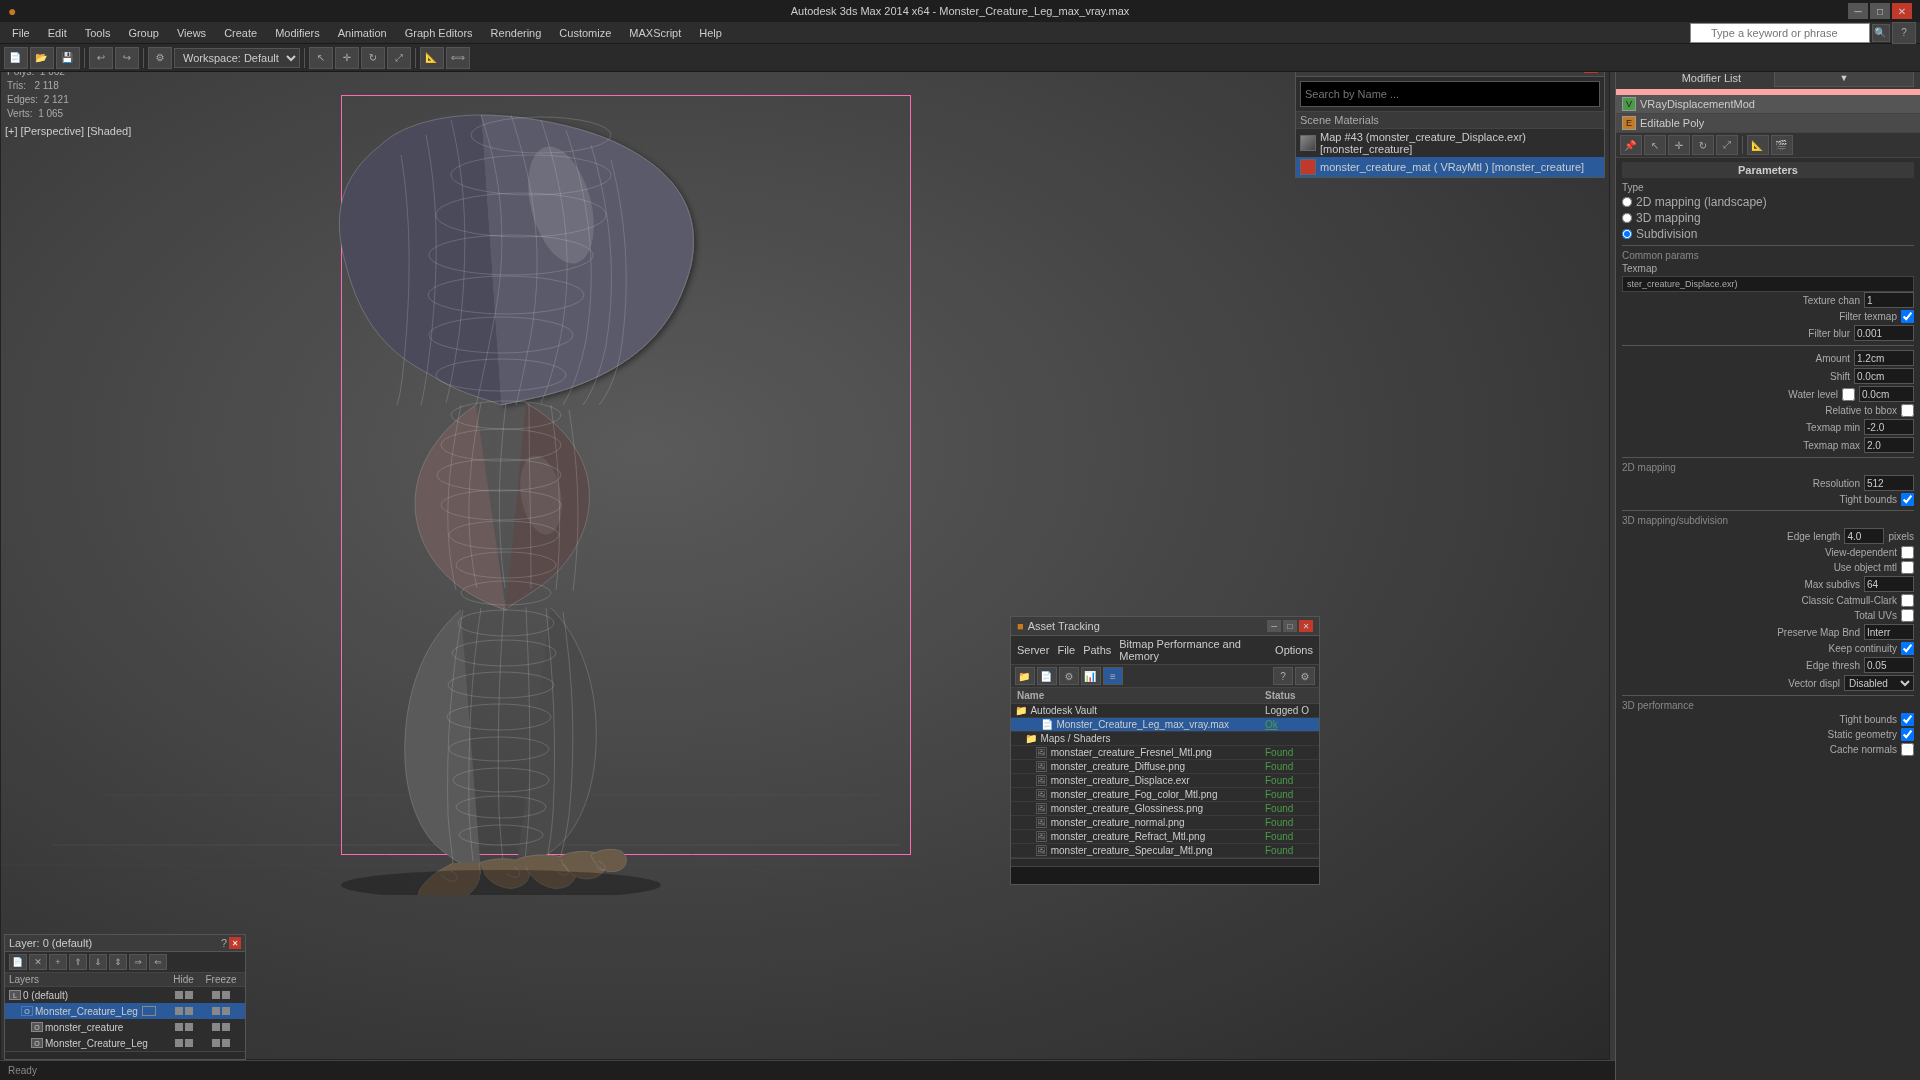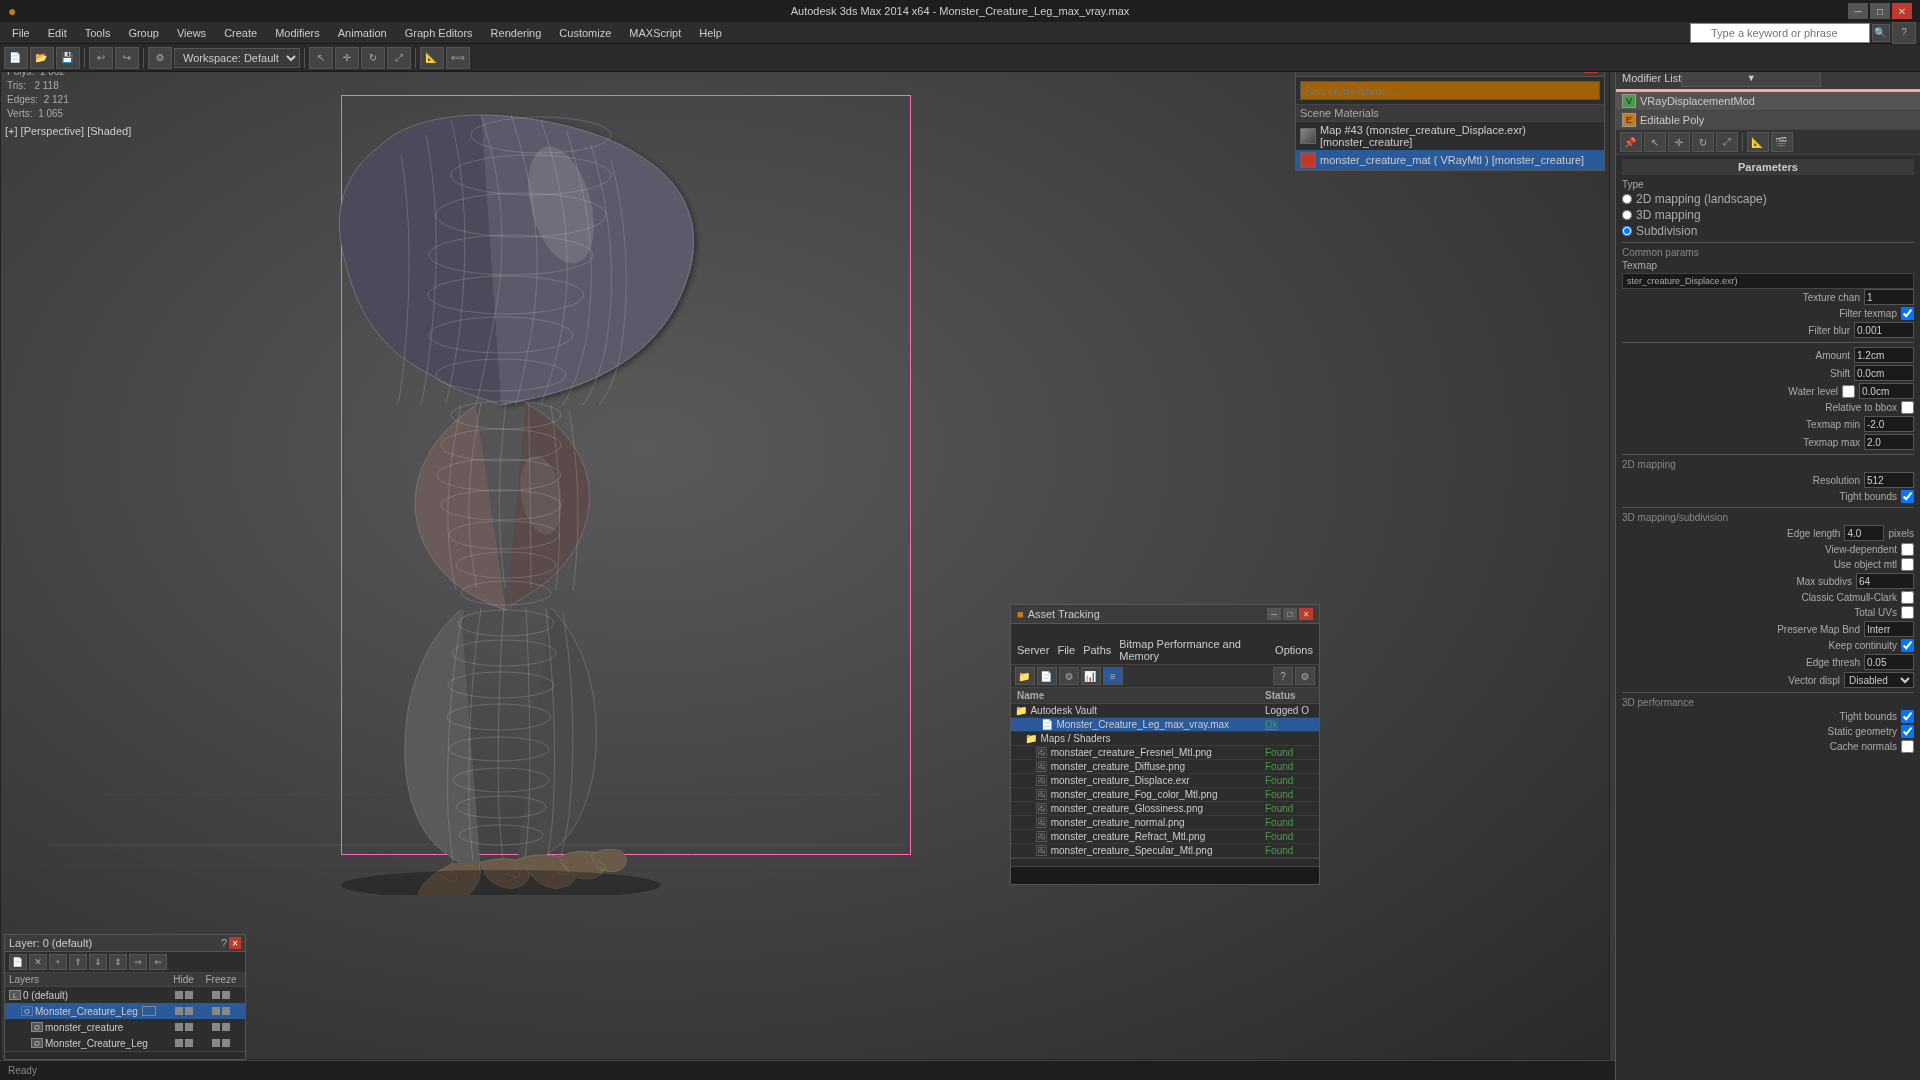--- a/index.html
+++ b/index.html
@@ -180,22 +180,22 @@
       background: #c0392b;
       border: none; color: #fff; font-size: 9px;
       cursor: pointer; display: flex; align-items: center; justify-content: center;
     }
     .mat-search {
       padding: 4px;
       border-bottom: 1px solid #444;
     }
     .mat-search input {
       width: 100%;
-      height: 19px;
-      background: #a16207;
+      height: 26px;
+      background: #000000;
       border: 1px solid #555;
       color: #ccc;
       font-size: 11px;
       padding: 0 4px;
     }
     .mat-section {
       padding: 2px 4px;
       background: #3a3a3a;
       color: #aaa;
       font-size: 11px;
@@ -251,24 +251,25 @@
     .rp-dropdown-btn {
       width: 16px; height: 18px;
       background: #444;
       border: 1px solid #555;
       color: #ccc; font-size: 9px;
       cursor: pointer;
     }
     .modifier-list-header {
       background: #3a3a3a;
       padding: 2px 6px;
-      border-bottom: 3px solid #fca5a5;
-      display: flex;
-      align-items: center;
-      justify-content: flex-start;
+      border-bottom: 6px solid #fca5a5;
+      display: flex;
+      align-items: center;
+      justify-content: flex-end;
+      gap: 33px;
     }
     .modifier-entry {
       display: flex;
       align-items: center;
       padding: 2px 6px;
       gap: 4px;
       background: #555;
       border-bottom: 1px solid #444;
       font-size: 11px;
       color: #ccc;
@@ -400,21 +401,21 @@
     }
     .at-menu-bar {
       display: flex;
       align-items: center;
       gap: 8px;
       padding: 2px 6px;
       background: #2d2d2d;
       border-bottom: 1px solid #444;
     }
     .at-menu-item {
-      color: #ccc; font-size: 11px; cursor: pointer; margin-top: 12px;
+      color: #ccc; font-size: 11px; cursor: pointer;
     }
     .at-table {
       width: 100%;
       border-collapse: collapse;
     }
     .at-table th {
       background: #3a3a3a;
       padding: 2px 6px;
       text-align: left;
       font-size: 10px;
@@ -897,21 +898,21 @@
       <input type="checkbox" style="">
     </div>
 
     <div class="param-row">
       <span class="param-label">Use object mtl</span>
       <input type="checkbox" style="">
     </div>
 
     <div class="param-row">
       <span class="param-label">Max subdivs</span>
-      <input class="param-value" type="text" value="64" style="width: 58px;">
+      <input class="param-value" type="text" value="64" style="width: 50px;">
     </div>
 
     <div class="param-row">
       <span class="param-label">Classic Catmull-Clark</span>
       <input type="checkbox" style="">
     </div>
 
     <div class="param-row">
       <span class="param-label">Total UVs</span>
       <input type="checkbox" style="">

